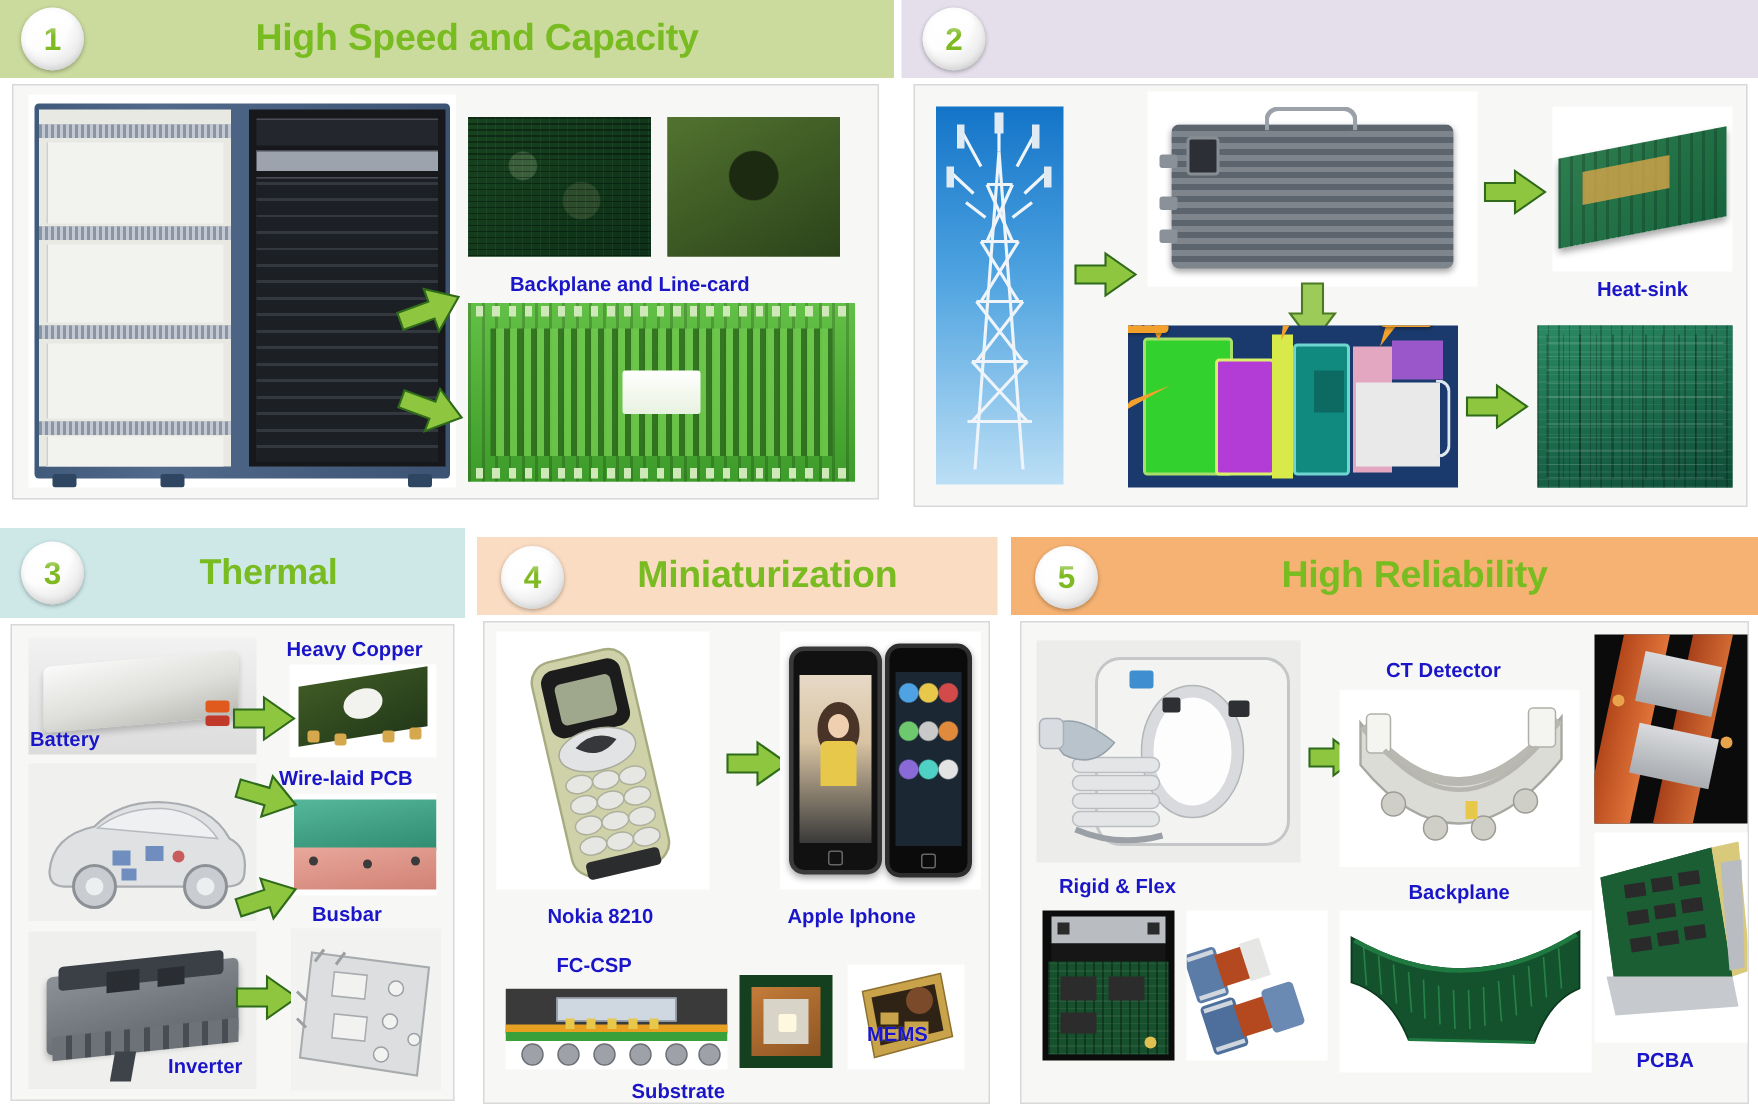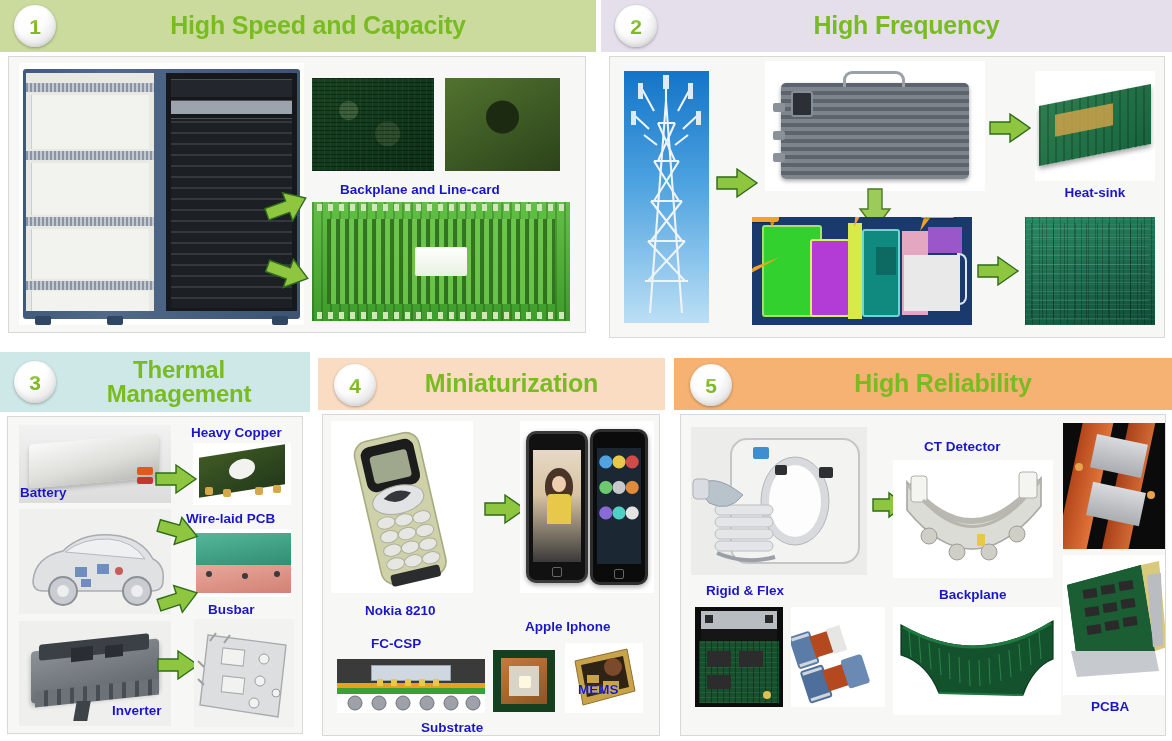--- a/index.html
+++ b/index.html
@@ -187,21 +187,20 @@
                   background:repeating-linear-gradient(90deg,#cfe8b8 0 5px,transparent 5px 11px);"></div>
       <div style="position:absolute; left:2%; right:2%; bottom:2%; height:7px;
                   background:repeating-linear-gradient(90deg,#cfe8b8 0 5px,transparent 5px 11px);"></div>
     </div>
   </div>
 </div>
 
 <div class="panel" style="left:601px; top:0; width:571px; height:345px;">
   <div class="panel-header" style="background:#e4dfeb;">
     <div class="badge">2</div>
-    <div class="panel-title">High Frequency</div>
   </div>
   <div class="panel-body" style="left:8px; top:56px; width:556px; height:282px; position:absolute;">
 
     <div class="ph sky" style="left:14px; top:14px; width:85px; height:252px;">
       <svg viewBox="0 0 85 252" style="position:absolute;inset:0;width:100%;height:100%;">
         <g stroke="#eef4f9" stroke-width="2.1" fill="none">
           <path d="M42 30 L26 242 M42 30 L58 242 M30 90 L55 90 M27 130 L58 130 M24 170 L61 170 M21 210 L64 210"></path>
           <path d="M30 90 L55 130 M55 90 L30 130 M27 130 L58 170 M58 130 L27 170 M24 170 L61 210 M61 170 L24 210 M34 52 L51 52 M34 52 L51 90 M51 52 L34 90"></path>
           <path d="M42 30 L42 10 M30 40 L18 18 M54 40 L66 18 M25 58 L10 44 M59 58 L74 44 M33 74 L20 64 M51 74 L64 64"></path>
         </g>
@@ -295,21 +294,20 @@
                             repeating-linear-gradient(90deg,rgba(0,0,0,.25) 0 1px,transparent 1px 11px);"></div>
     </div>
   </div>
 </div>
 
 <div class="panel" style="left:0; top:352px; width:310px; height:389px;">
   <div class="panel-header" style="background:#cee8e8; height:60px;">
     <div class="badge" style="top:9px;">3</div>
     <div class="panel-title two-line" style="">
       <span>Thermal</span><br>
-      <span>Management</span>
     </div>
   </div>
   <div class="panel-body" style="left:7px; top:64px; width:296px; height:318px; position:absolute;">
 
     <div class="ph grey-box" style="left:11px; top:8px; width:152px; height:78px;">
       <div style="position:absolute;left:10px;top:14px;width:130px;height:44px;
                   background:linear-gradient(170deg,#fafafa 0%,#dededa 55%,#b9b9b4 100%);
                   border-radius:4px; transform:skewY(-5deg); box-shadow:0 3px 4px rgba(0,0,0,.2);"></div>
       <div style="position:absolute;left:118px;top:42px;width:16px;height:8px;background:#e05a1d;border-radius:2px;"></div>
       <div style="position:absolute;left:118px;top:52px;width:16px;height:7px;background:#c0392b;border-radius:2px;"></div>
@@ -472,21 +470,21 @@
                radial-gradient(circle at 50% 34%, #c9c9c9 0 6px, transparent 7px),
                radial-gradient(circle at 80% 34%, #e08a3c 0 6px, transparent 7px),
                radial-gradient(circle at 20% 56%, #8a6ad6 0 6px, transparent 7px),
                radial-gradient(circle at 50% 56%, #4fd0c4 0 6px, transparent 7px),
                radial-gradient(circle at 80% 56%, #e3e3e3 0 6px, transparent 7px);"></div>
         <div style="position:absolute;left:50%;bottom:3px;width:10px;height:10px;margin-left:-5px;border:1px solid #666;border-radius:2px;"></div>
       </div>
     </div>
 
     <div class="lbl" style="left:42px; top:188px;">Nokia 8210</div>
-    <div class="lbl" style="left:202px; top:204px;">Apple Iphone</div>
+    <div class="lbl" style="left:202px; top:188px;">Apple Iphone</div>
 
     <div class="lbl" style="left:48px; top:221px;">FC-CSP</div>
 
     <div class="ph" style="left:14px; top:244px; width:148px; height:54px; background:#fff;">
       <div style="position:absolute;left:0;top:0;width:148px;height:30px;background:#3a3a3a;"></div>
       <div style="position:absolute;left:34px;top:6px;width:80px;height:16px;background:#cfd7e0;border:1px solid #9aa3ad;"></div>
       <div style="position:absolute;left:0;top:28px;width:148px;height:7px;background:#3aa03a;"></div>
       <div style="position:absolute;left:0;top:24px;width:148px;height:5px;background:#e8a020;"></div>
       <svg viewBox="0 0 148 54" style="position:absolute;inset:0;width:100%;height:100%;">
         <g fill="#e8c84a">

